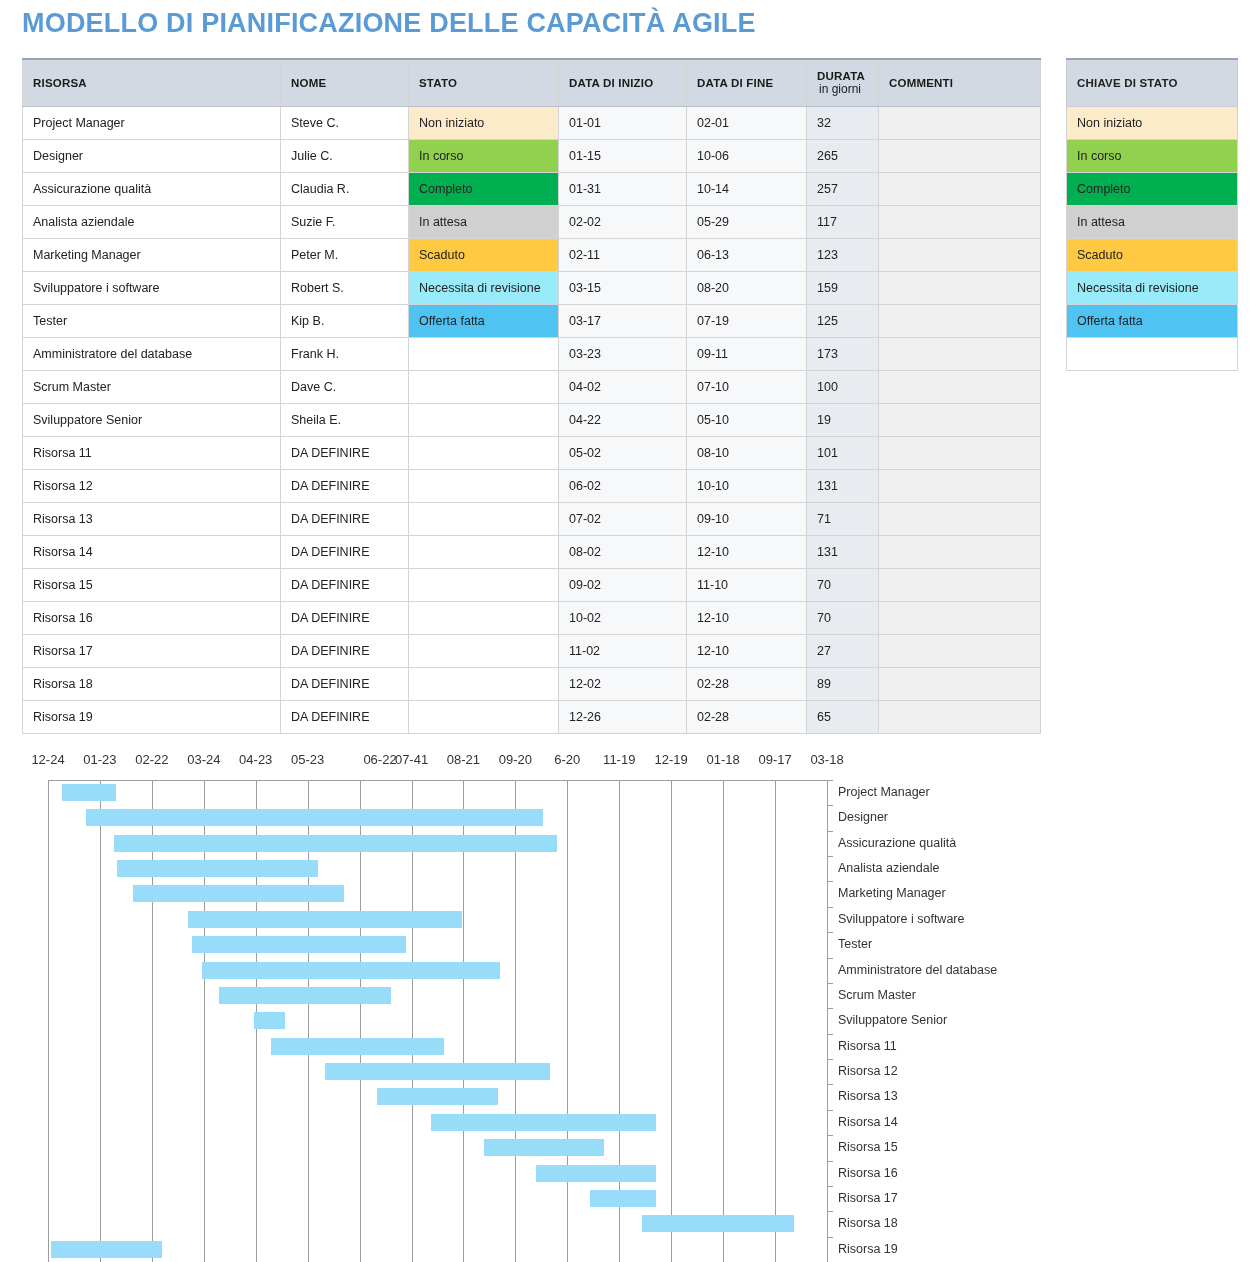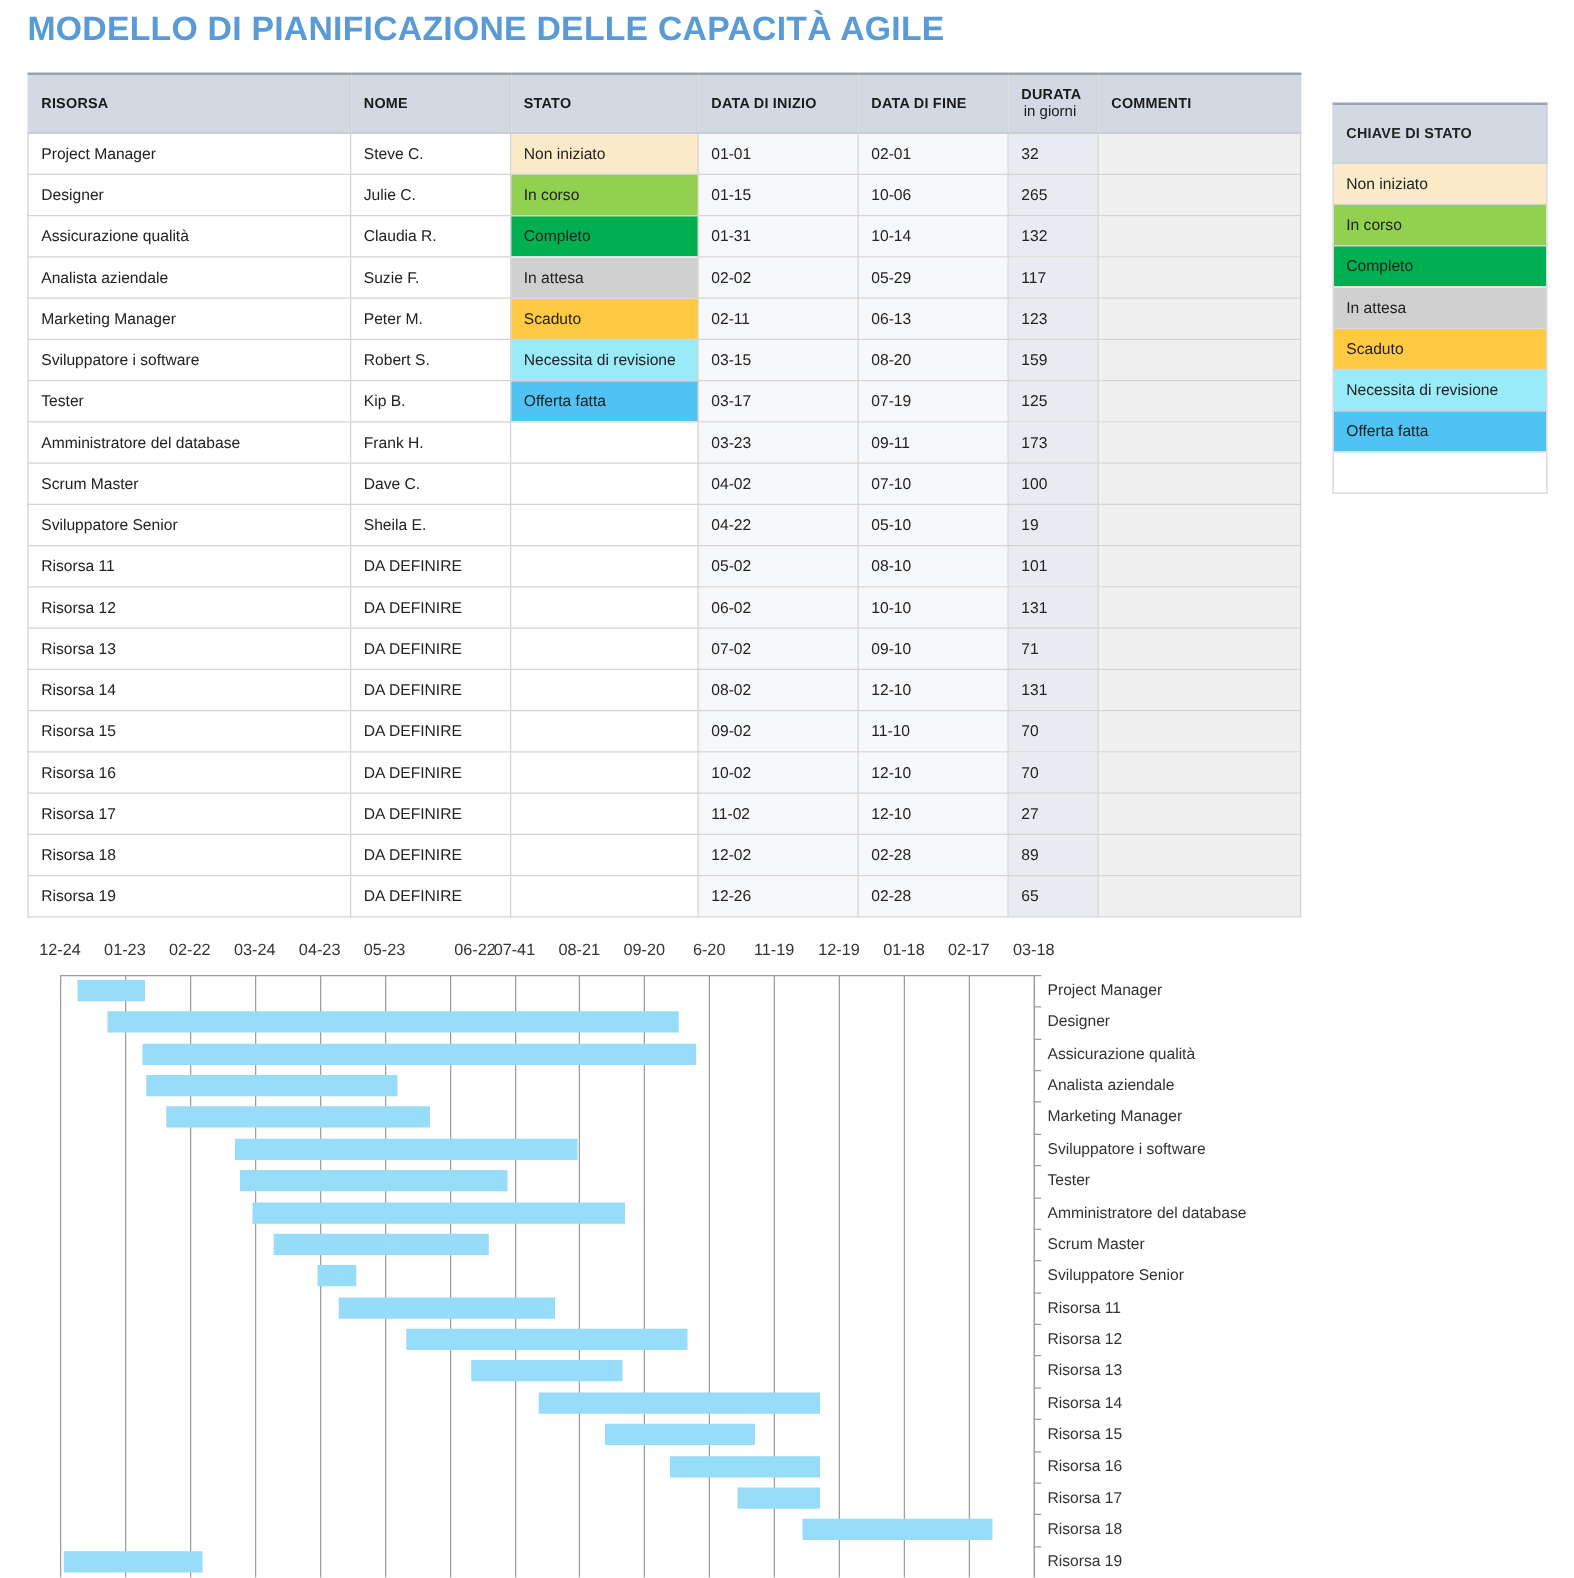--- a/index.html
+++ b/index.html
@@ -87,21 +87,20 @@
   col.w-end     { width: 120px; }
   col.w-dur     { width: 72px; }
   col.w-comm    { width: 162px; }
 
   
   #status-key {
     position: absolute;
     left: 1066px;
     top: 58px;
     width: 172px;
-    margin-top: 24px;
   }
   #status-key table {
     border-collapse: collapse;
     table-layout: fixed;
     width: 100%;
     font-size: 12.5px;
   }
   #status-key th {
     background: #D3D9E3;
     border: 1px solid #c6ccd6;
@@ -239,21 +238,21 @@
           <td class="c-end">10-06</td>
           <td class="c-dur">265</td>
           <td class="c-comm"></td>
         </tr>
         <tr>
           <td class="c-risorsa">Assicurazione qualità</td>
           <td class="c-nome">Claudia R.</td>
           <td class="c-stato" style="background: rgb(0, 176, 80);">Completo</td>
           <td class="c-start">01-31</td>
           <td class="c-end">10-14</td>
-          <td class="c-dur">132</td>
+          <td class="c-dur">257</td>
           <td class="c-comm"></td>
         </tr>
         <tr>
           <td class="c-risorsa">Analista aziendale</td>
           <td class="c-nome">Suzie F.</td>
           <td class="c-stato" style="background: rgb(208, 208, 208);">In attesa</td>
           <td class="c-start">02-02</td>
           <td class="c-end">05-29</td>
           <td class="c-dur">117</td>
           <td class="c-comm"></td>
@@ -442,21 +441,21 @@
       <div class="axis-tick-label" style="left: 255.733px;">04-23</div>
       <div class="axis-tick-label" style="left: 307.667px;">05-23</div>
       <div class="axis-tick-label" style="left: 341px; margin-left: 39px;">06-22</div>
       <div class="axis-tick-label" style="left: 411.533px;">07-41</div>
       <div class="axis-tick-label" style="left: 463.467px; text-align: right;">08-21</div>
       <div class="axis-tick-label" style="left: 515.4px;">09-20</div>
       <div class="axis-tick-label" style="left: 567.333px;">6-20</div>
       <div class="axis-tick-label" style="left: 619.267px;">11-19</div>
       <div class="axis-tick-label" style="left: 671.2px;">12-19</div>
       <div class="axis-tick-label" style="left: 723.133px;">01-18</div>
-      <div class="axis-tick-label" style="left: 775.067px;">02-17</div>
+      <div class="axis-tick-label" style="left: 775.067px;">09-17</div>
       <div class="axis-tick-label" style="left: 827px;">03-18</div>
     </div>
   <div id="gantt-plot">
     <div id="axis-top-line" style="width: 780px;"></div>
     <div id="cat-axis-line"></div>
   <div class="gridline" style="left: 48px;"></div>
       <div class="gridline" style="left: 99.9333px;"></div>
       <div class="gridline" style="left: 151.867px;"></div>
       <div class="gridline" style="left: 203.8px;"></div>
       <div class="gridline" style="left: 255.733px;"></div>

